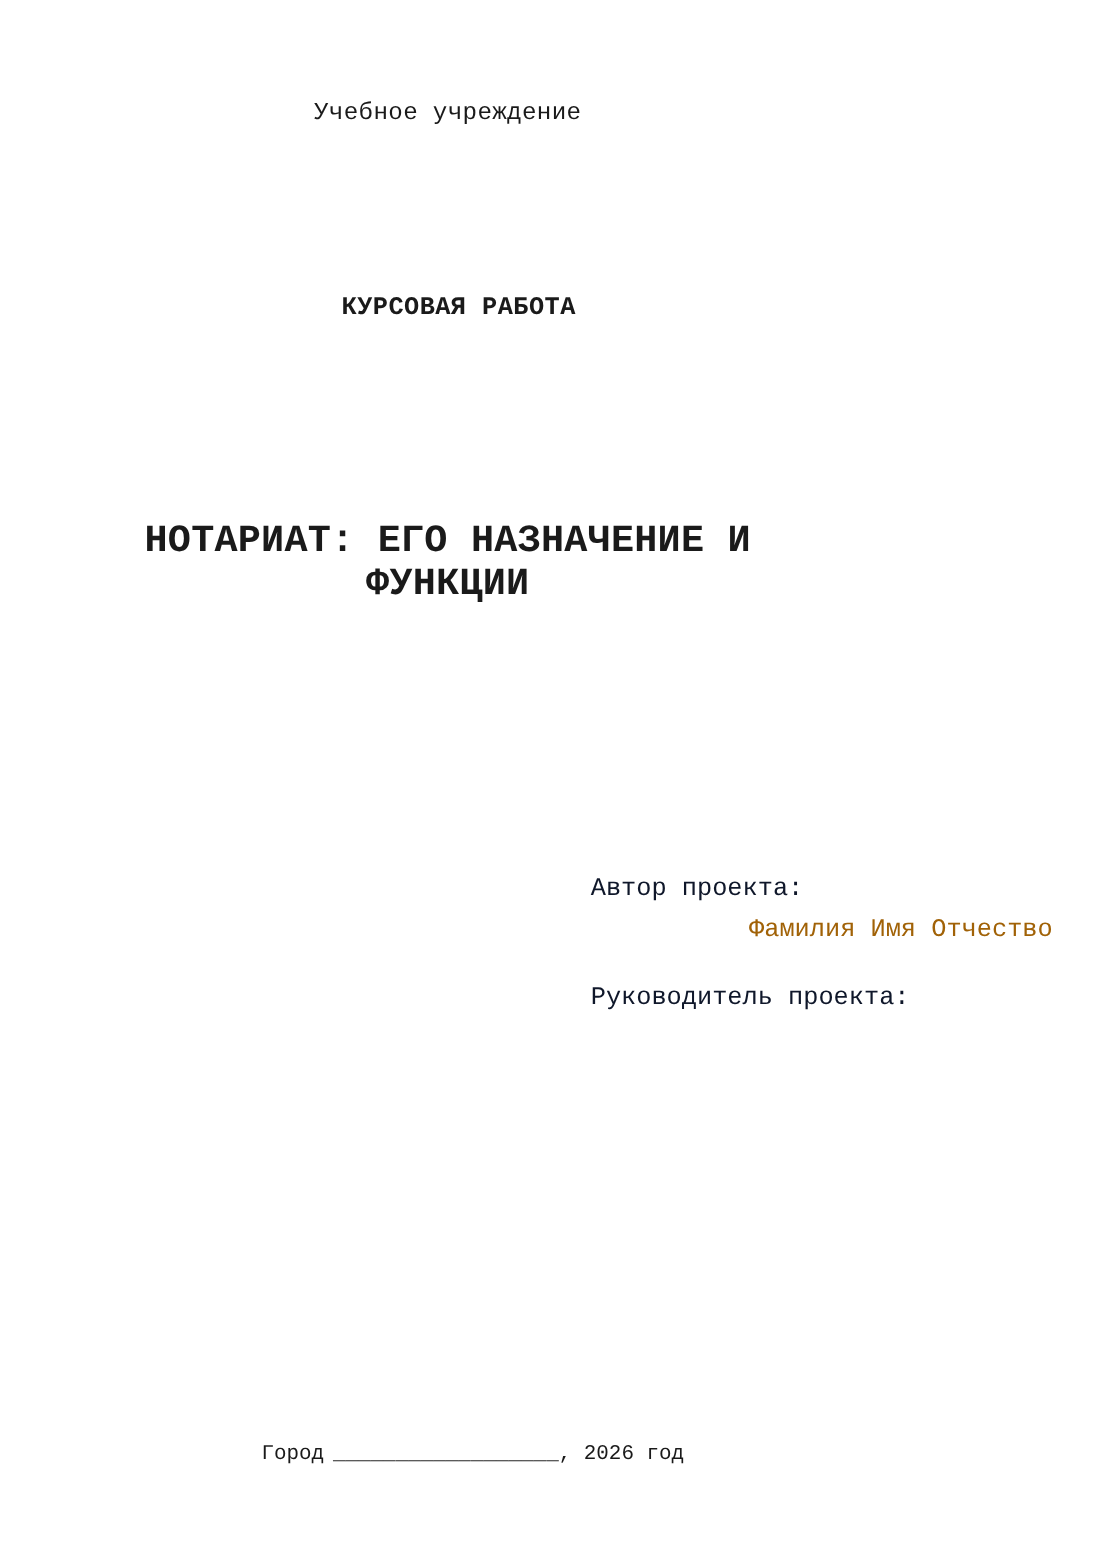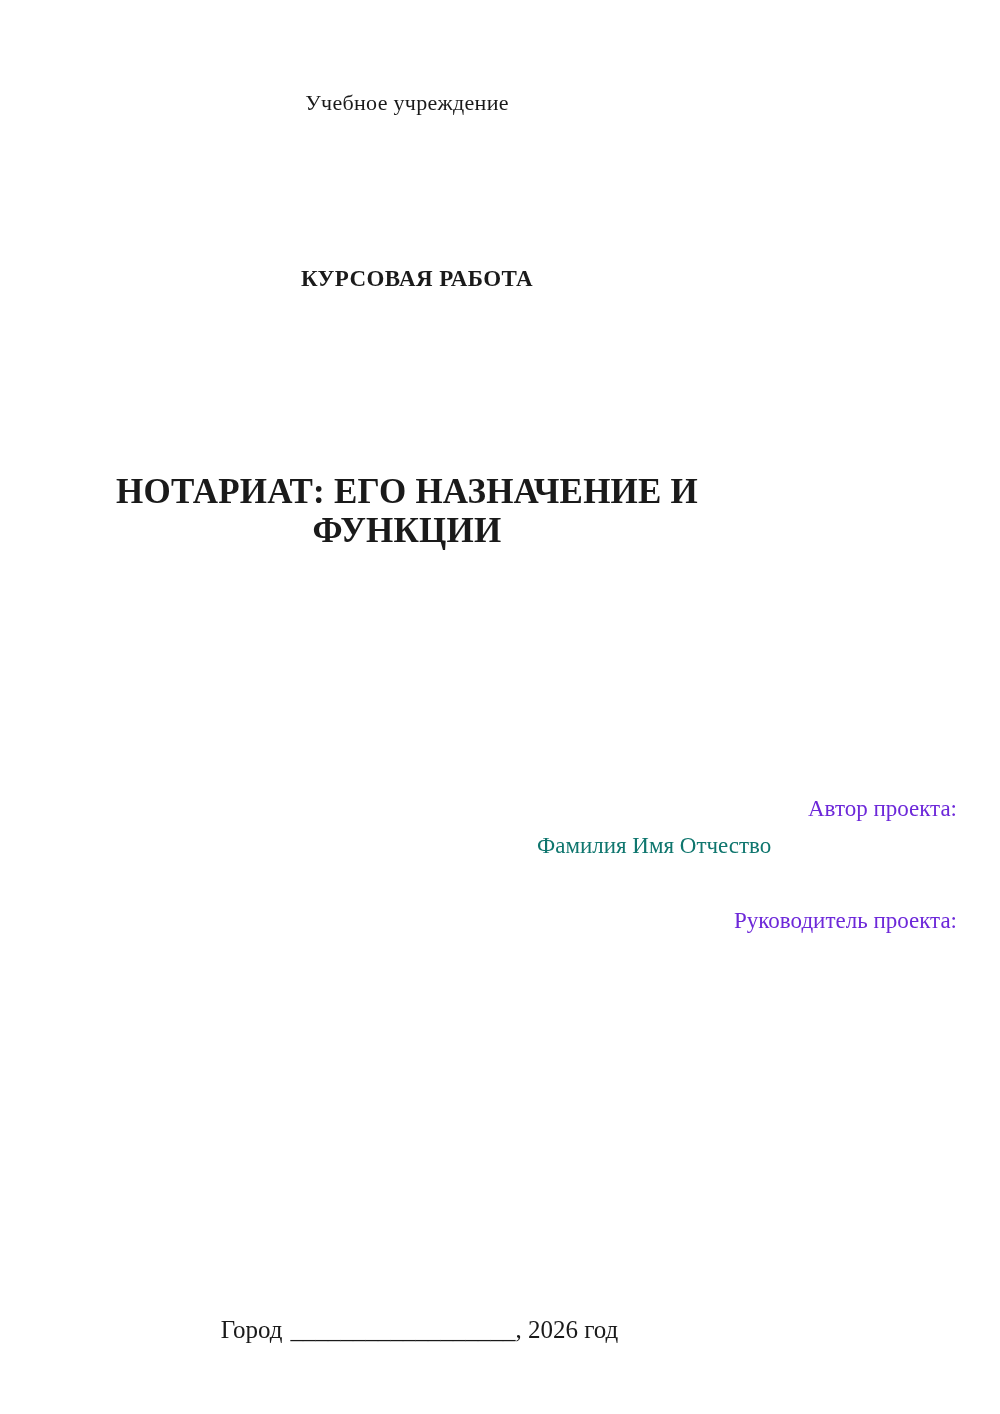--- a/index.html
+++ b/index.html
@@ -11,20 +11,21 @@
     font-family: "Liberation Serif", "DejaVu Serif", serif;
     color: #1a1a1a;
     overflow: hidden;
   }
 
   .page {
     position: relative;
     width: 814px;
     height: 1414px;
     background: #ffffff;
+    font-family: Liberation Mono, monospace;
   }
 
   .institution {
     position: absolute;
     top: 90px;
     left: 0;
     width: 100%;
     text-align: center;
     font-size: 22px;
     font-weight: 400;
@@ -60,39 +61,39 @@
   .credits {
     position: absolute;
     top: 790px;
     left: 537px;
     width: 420px;
     font-size: 23px;
     line-height: 37px;
   }
 
   .credits .block + .block {
-    margin-top: 38px;
+    margin-top: 25px;
   }
 
   .label {
-    color: #6d28d9;
-    text-align: right;
+    color: #0f172a;
   }
 
   .muted {
-    color: #0f766e;
+    color: #a16207;
+    text-align: right;
   }
 
   .footer-line {
     position: absolute;
     top: 1288px;
     left: 0;
     width: 100%;
     text-align: center;
-    font-size: 25px;
+    font-size: 19px;
     white-space: pre;
   }
 
   .footer-line .city {
     margin-right: 8px;
   }
 </style>
 </head>
 <body>
 

